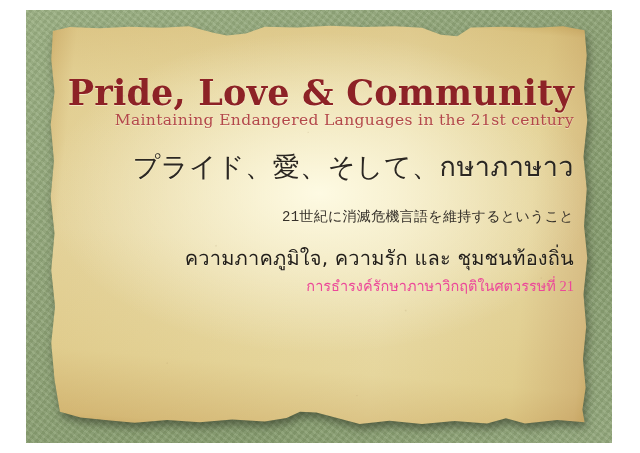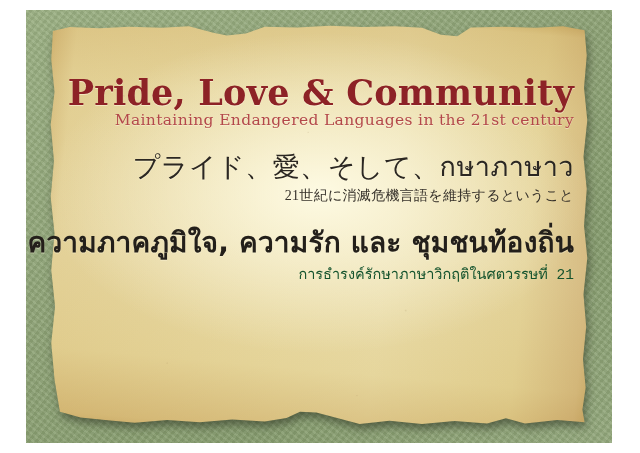--- a/index.html
+++ b/index.html
@@ -137,49 +137,49 @@
     font-weight: 500;
     font-size: 27px;
     line-height: 1.2;
     letter-spacing: 0.5px;
     color: #2b2722;
     text-shadow: 0 1px 0 rgba(255,250,225,0.45);
     white-space: nowrap;
   }
 
   .subtitle-ja {
-    margin-top: 5px;
-    font-family: Liberation Serif, serif;
+    margin-top: 26px;
+    font-family: Liberation Mono, monospace;
     font-weight: 400;
     font-size: 14px;
     line-height: 1.2;
     letter-spacing: 0.3px;
     color: #36312a;
     white-space: nowrap;
   }
 
   .heading-th {
     margin-top: 20px;
     font-family: "DejaVu Sans", "Liberation Sans", sans-serif;
-    font-weight: 700;
-    font-size: 28px;
+    font-weight: 400;
+    font-size: 20px;
     line-height: 1.25;
     letter-spacing: 0.2px;
     color: #231f1a;
     text-shadow: 0 1px 0 rgba(255,250,225,0.4);
     white-space: nowrap;
   }
 
   .subtitle-th {
     margin-top: 6px;
-    font-family: Liberation Mono, monospace;
+    font-family: Liberation Serif, serif;
     font-weight: 400;
     font-size: 14.5px;
     line-height: 1.25;
-    color: #14532d;
+    color: #ec4899;
     white-space: nowrap;
   }
 </style>
 </head>
 <body>
 
 <div id="slide-root">
 
   <div class="green-mat"></div>
 

